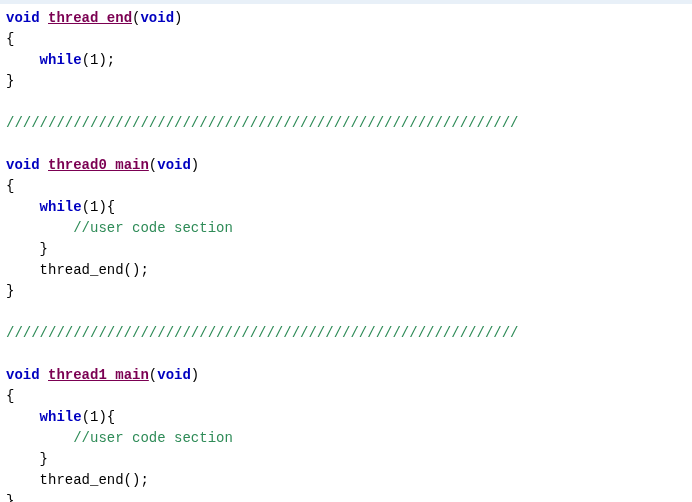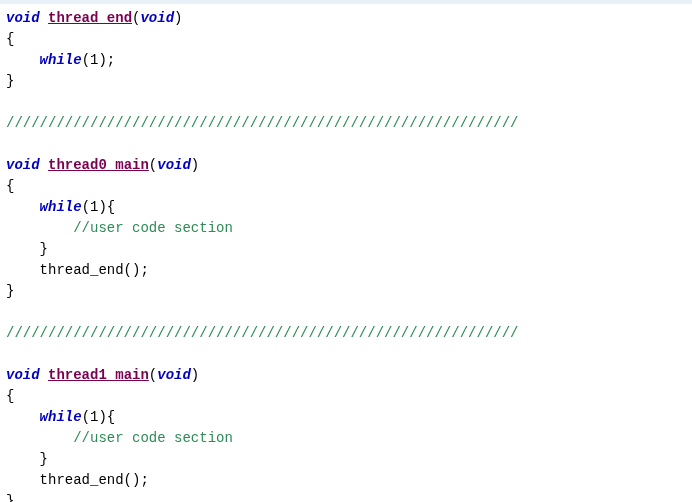--- a/index.html
+++ b/index.html
@@ -18,21 +18,21 @@
     background: #e8f0f8;
     height: 4px;
     width: 100%;
   }
   pre {
     margin: 0;
     padding: 4px 6px;
     white-space: pre;
     font-family: inherit;
   }
-  .kw { color: #0000c0; font-weight: bold; font-style: italic; }
+  .kw { color: #0000c0; font-weight: bold; }
   .fn { color: #7b0052; font-weight: bold; text-decoration: underline; }
   .cm { color: #2e8b57; }
   .punc { color: #000000; }
   .brace { color: #000000; }
 </style>
 </head>
 <body>
 
 <div class="highlight-line"></div>
 

